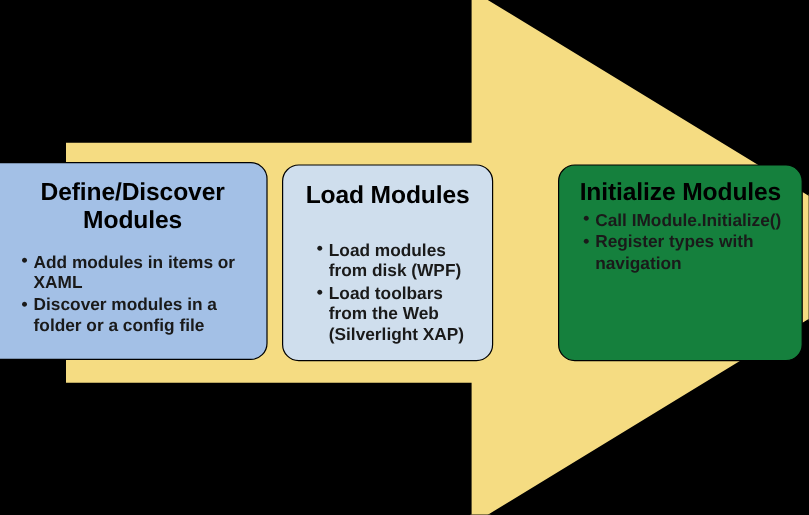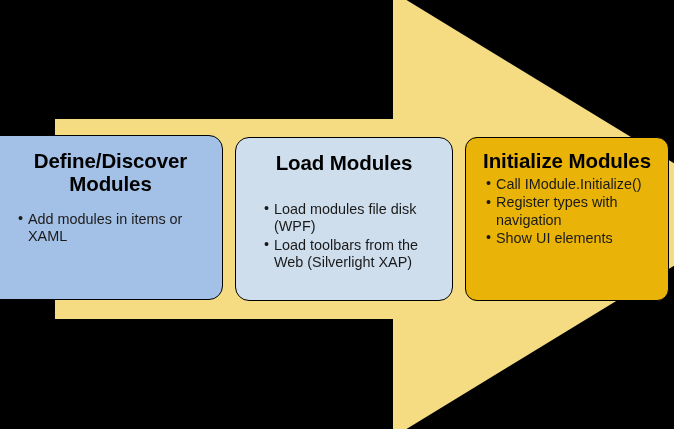--- a/index.html
+++ b/index.html
@@ -44,20 +44,21 @@
     list-style: none;
     margin: 0;
     padding: 0;
     color: #1a1a1a;
   }
   .box-list li {
     position: relative;
     padding-left: 11px;
     line-height: 1.2;
     margin-bottom: 1px;
+    font-weight: bold;
   }
   .box-list li::before {
     content: "\2022";
     position: absolute;
     left: 1px;
     top: -0.5px;
   }
 
   
   #box-define {
@@ -75,42 +76,41 @@
   #box-define .box-list {
     font-size: 14.4px;
     margin-top: 15px;
     padding-left: 22px;
   }
 
   
   #box-load {
     left: 235px;
     top: 137px;
-    width: 218px;
+    width: 176px;
     height: 164px;
     background: #CFDEED;
   }
   #box-load .box-title {
     font-size: 20.5px;
     margin: 6px 0 0 0;
   }
   #box-load .box-list {
     font-size: 14.4px;
     margin-top: 26px;
     padding-left: 17px;
   }
 
   
   #box-init {
     left: 465px;
     top: 137px;
     width: 204px;
     height: 164px;
-    background: #eab308;
-    border-radius: 12px;
+    background: #15803d;
   }
   #box-init .box-title {
     font-size: 20.5px;
     margin: 4px 0 0 0;
   }
   #box-init .box-list {
     font-size: 14.4px;
     margin-top: 3px;
     padding-left: 9px;
   }
@@ -121,33 +121,33 @@
 <div id="stage">
 
   <svg id="arrow-layer" viewBox="0 0 674 429" width="674" height="429" xmlns="http://www.w3.org/2000/svg" aria-hidden="true">
     <polygon points="54,118 392,118 392,-10 760,214.5 392,439 392,320 54,320" fill="#F5DC82" stroke="#000000" stroke-width="2" stroke-linejoin="miter"></polygon>
   </svg>
 
   <div class="box" id="box-define">
     <div class="box-title">Define/Discover Modules</div>
     <ul class="box-list">
       <li>Add modules in items or XAML</li>
+      <li>Discover modules in a folder or a config file</li>
     </ul>
   </div>
 
   <div class="box" id="box-load">
     <div class="box-title">Load Modules</div>
     <ul class="box-list">
-      <li>Load modules file disk (WPF)</li>
+      <li>Load modules from disk (WPF)</li>
       <li>Load toolbars from the Web (Silverlight XAP)</li>
     </ul>
   </div>
 
   <div class="box" id="box-init">
     <div class="box-title">Initialize Modules</div>
     <ul class="box-list">
       <li>Call IModule.Initialize()</li>
       <li>Register types with navigation</li>
-      <li>Show UI elements</li>
     </ul>
   </div>
 
 </div>
 
 </body></html>

